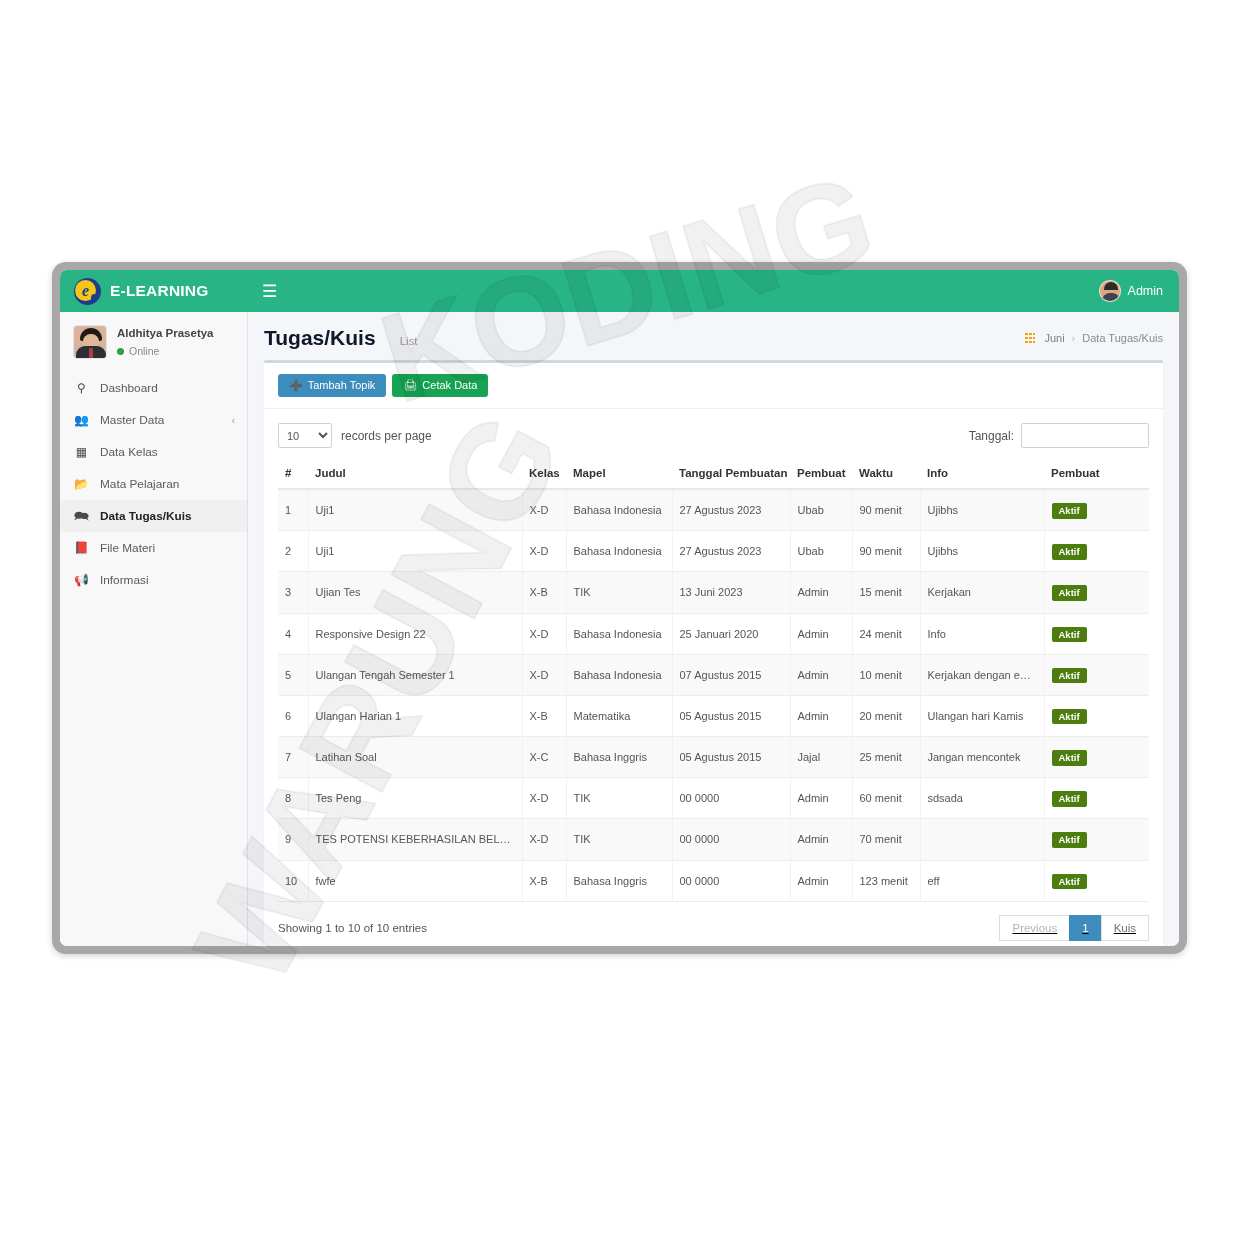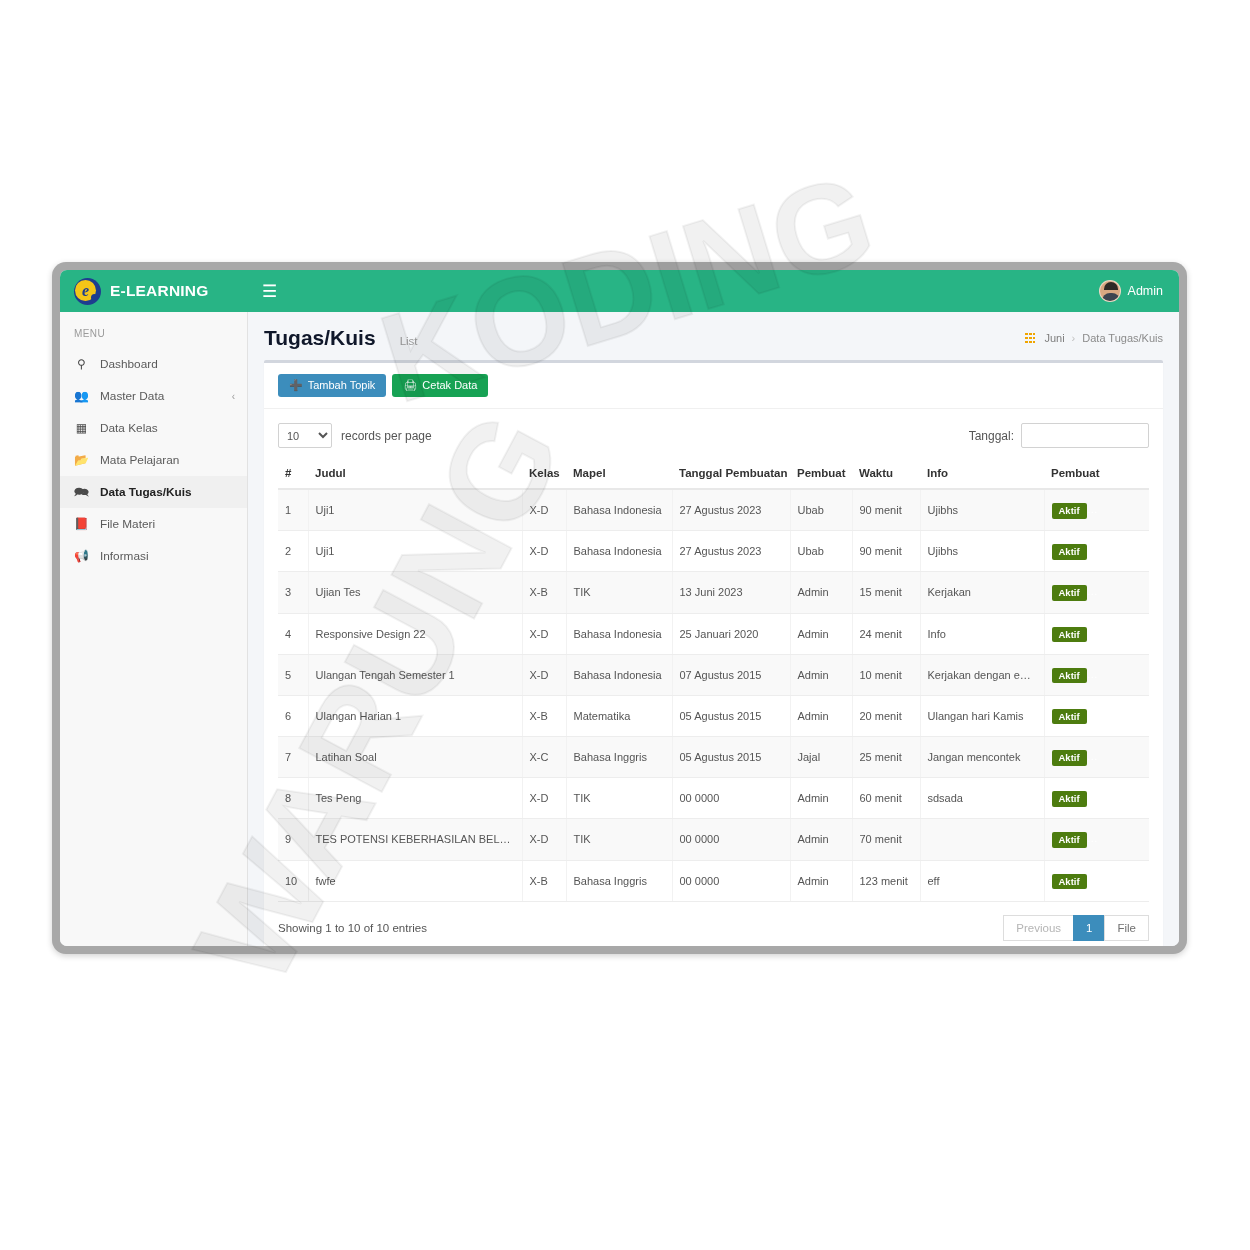--- a/index.html
+++ b/index.html
@@ -445,20 +445,21 @@
   
   #table-footer {
     display: flex;
     align-items: center;
     padding: 13px 0 9px 0;
   }
   #entries-info { font-size: 11.5px; color: #555555; }
   #pagination {
     margin-left: auto;
     display: flex;
+    text-decoration: underline;
   }
   .page-btn {
     border: 1px solid #dddddd;
     background: #ffffff;
     color: #707070;
     font-size: 11.5px;
     padding: 6px 12px;
     cursor: pointer;
     font-family: "Liberation Sans", sans-serif;
     margin-left: -1px;
@@ -489,22 +490,36 @@
       <div id="navbar-right">
         <div id="nav-avatar"></div>
         <span id="nav-user-label">Admin</span>
       </div>
     </div>
 
     <div id="body-split">
 
       <div id="sidebar">
 
-
-        <div id="menu-header">MENU</div>
+        <div id="user-panel">
+          <div id="side-avatar">
+            <span class="hair"></span>
+              <span class="face"></span>
+            <span class="body"></span>
+              <span class="tie"></span>
+          </div>
+          <div id="user-meta">
+            <div id="user-name">Aldhitya Prasetya</div>
+            <div id="user-status">
+              <span class="status-dot"></span>
+              <span>Online</span>
+            </div>
+          </div>
+        </div>
+
 
         <div class="menu-item">
           <span class="mi-icon">⚲</span>
           <span>Dashboard</span>
         </div>
 
         <div class="menu-item">
           <span class="mi-icon">👥</span>
           <span>Master Data</span>
           <span class="mi-caret">‹</span>
@@ -745,21 +760,21 @@
                       </button></td>
                   </tr>
                 </tbody>
             </table>
 
             <div id="table-footer">
               <span id="entries-info">Showing 1 to 10 of 10 entries</span>
               <div id="pagination">
                 <button class="page-btn disabled">Previous</button>
                 <button class="page-btn active">1</button>
-                <button class="page-btn">File</button>
+                <button class="page-btn">Kuis</button>
               </div>
             </div>
 
           </div>
         </div>
 
       </div>
     </div>
   </div>
 </div>

